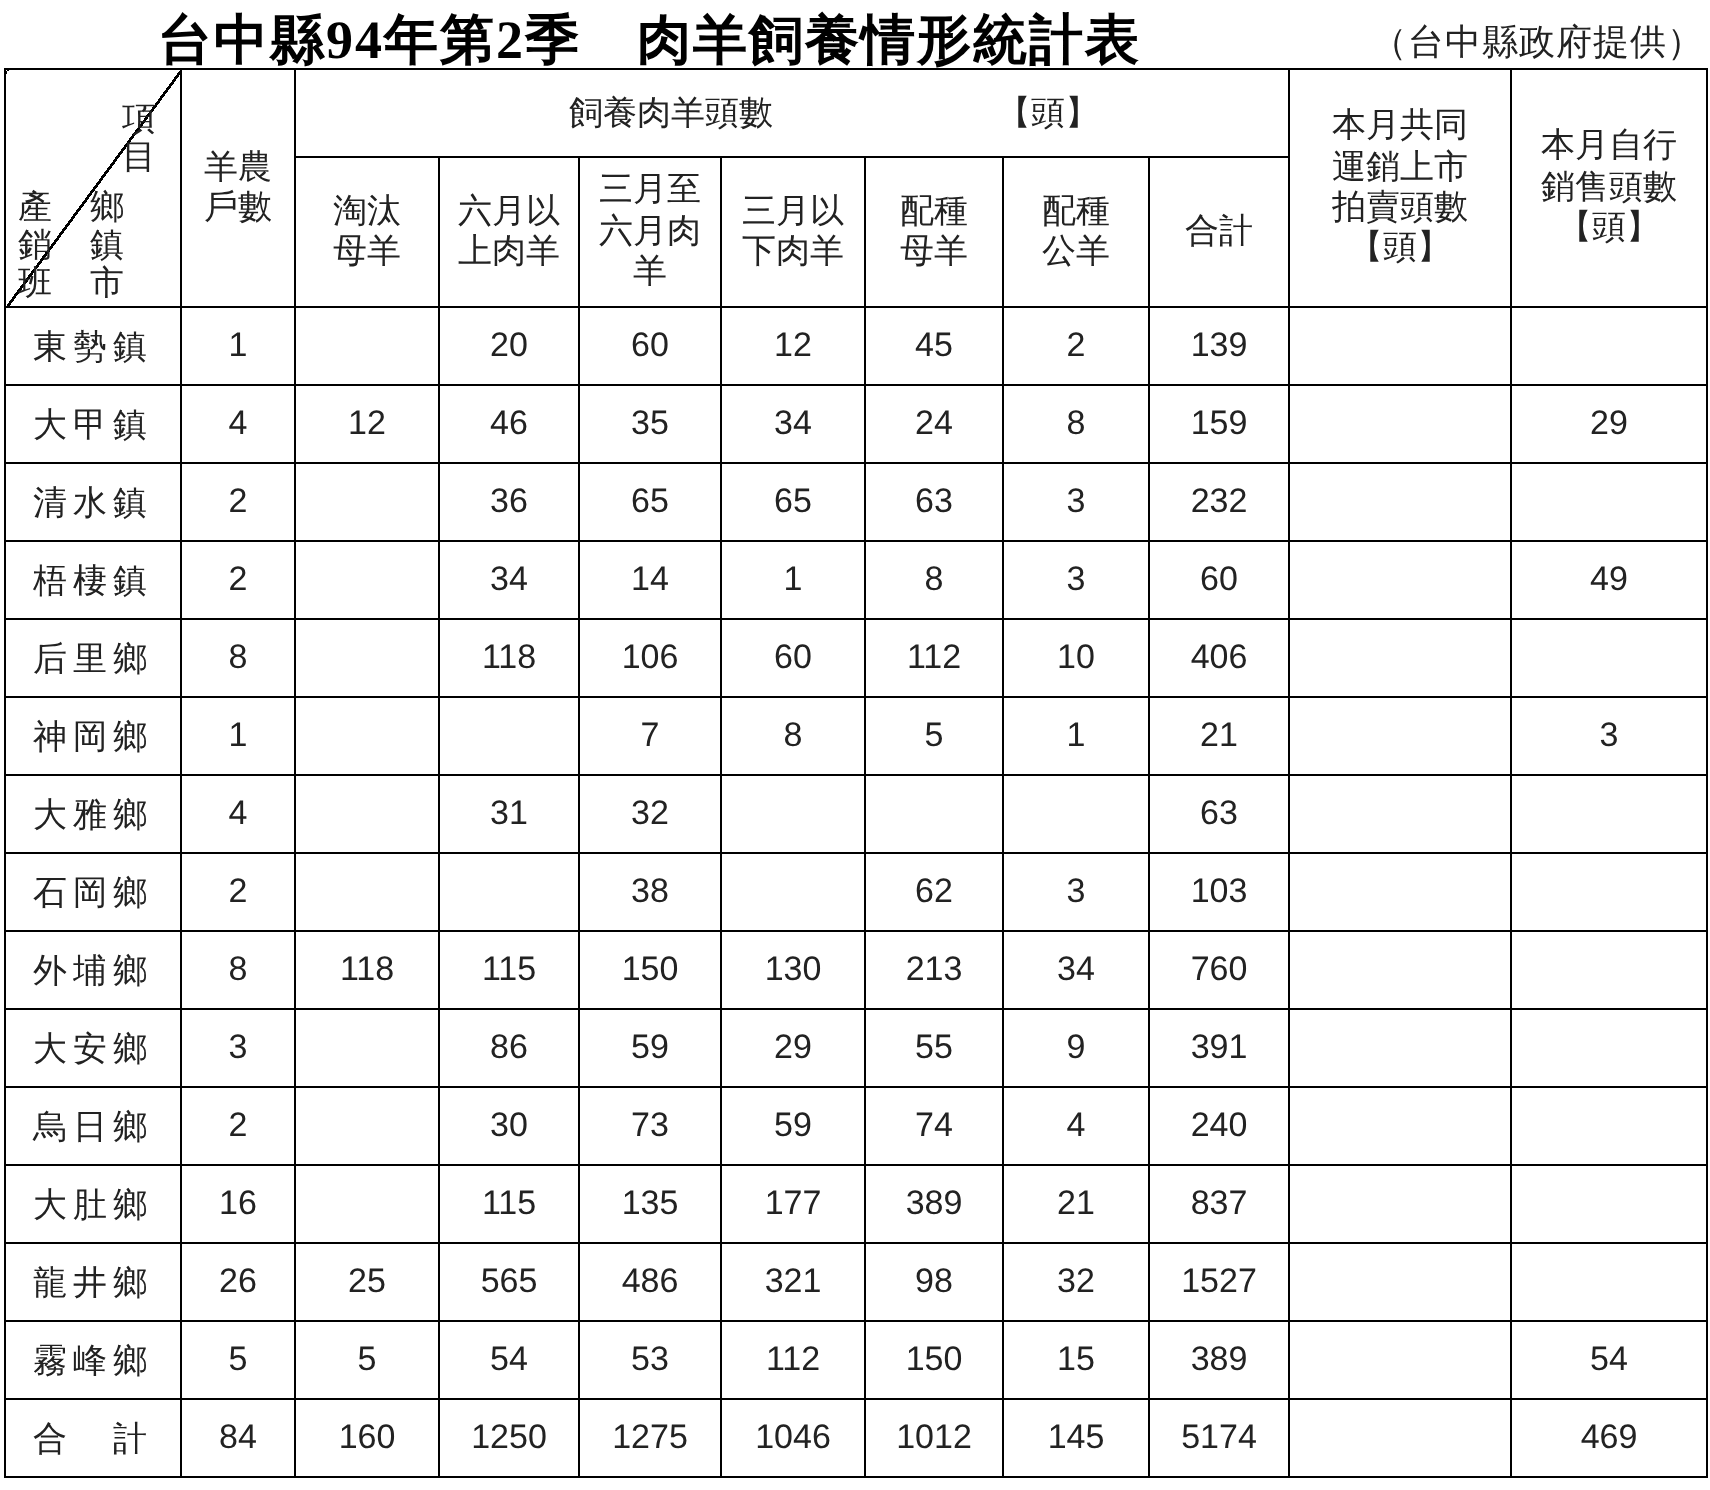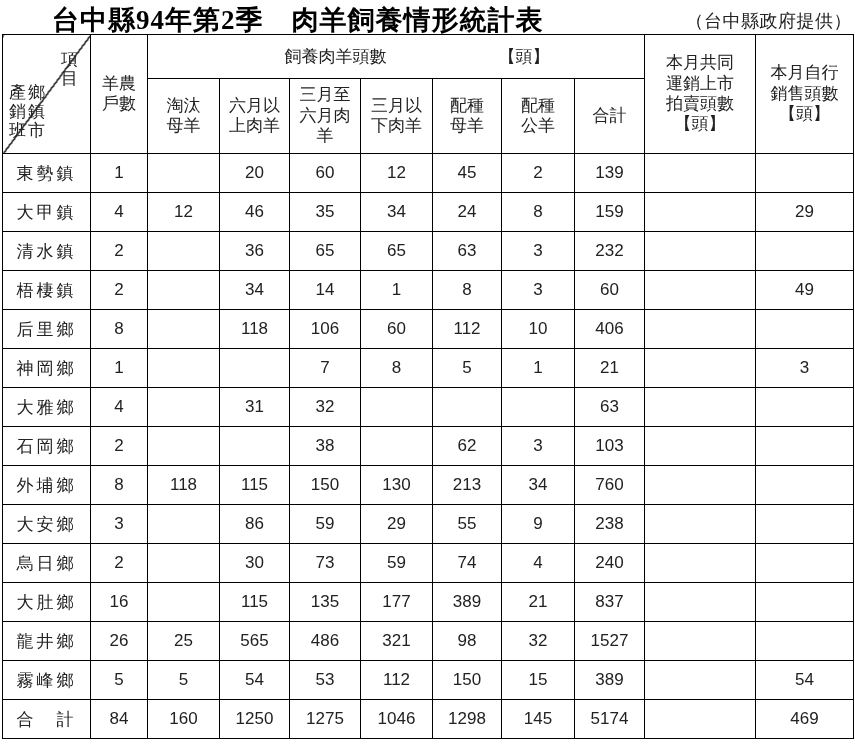--- a/index.html
+++ b/index.html
@@ -14,21 +14,21 @@
     font-family: "Liberation Sans", "DejaVu Sans", sans-serif;
     color: #1a1a1a;
     overflow: hidden;
   }
   .title-row {
     position: relative;
     height: 34px;
   }
   .title {
     position: absolute;
-    left: 52px;
+    left: 79px;
     top: 2px;
     margin: 0;
     font-family: "Liberation Serif", "DejaVu Serif", serif;
     font-weight: bold;
     font-size: 27px;
     letter-spacing: 1px;
     white-space: nowrap;
     color: #000;
   }
   .provider {
@@ -80,24 +80,24 @@
     text-align: center;
   }
   .corner-items {
     position: absolute;
     top: 15px;
     right: 11px;
   }
   .corner-rowlabels {
     position: absolute;
     left: 5px;
-    bottom: 13px;
+    bottom: 2px;
     display: flex;
     align-items: flex-start;
-    gap: 0;
+    gap: 17px;
   }
   .group-header-inner {
     display: flex;
     justify-content: center;
     align-items: center;
     gap: 112px;
     position: relative;
     left: 21px;
   }
   .row-label {
@@ -291,21 +291,21 @@
       </tr>
       <tr>
         <th class="row-label">大安鄉</th>
         <td class="num">3</td>
         <td class="num"></td>
         <td class="num">86</td>
         <td class="num">59</td>
         <td class="num">29</td>
         <td class="num">55</td>
         <td class="num">9</td>
-        <td class="num">238</td>
+        <td class="num">391</td>
         <td class="num"></td>
         <td class="num"></td>
       </tr>
       <tr>
         <th class="row-label">烏日鄉</th>
         <td class="num">2</td>
         <td class="num"></td>
         <td class="num">30</td>
         <td class="num">73</td>
         <td class="num">59</td>
@@ -354,20 +354,20 @@
         <td class="num"></td>
         <td class="num">54</td>
       </tr>
       <tr>
         <th class="row-label">合　計</th>
         <td class="num">84</td>
         <td class="num">160</td>
         <td class="num">1250</td>
         <td class="num">1275</td>
         <td class="num">1046</td>
-        <td class="num">1298</td>
+        <td class="num">1012</td>
         <td class="num">145</td>
         <td class="num">5174</td>
         <td class="num"></td>
         <td class="num">469</td>
       </tr>
     </tbody>
 </table>
 
 </body></html>

